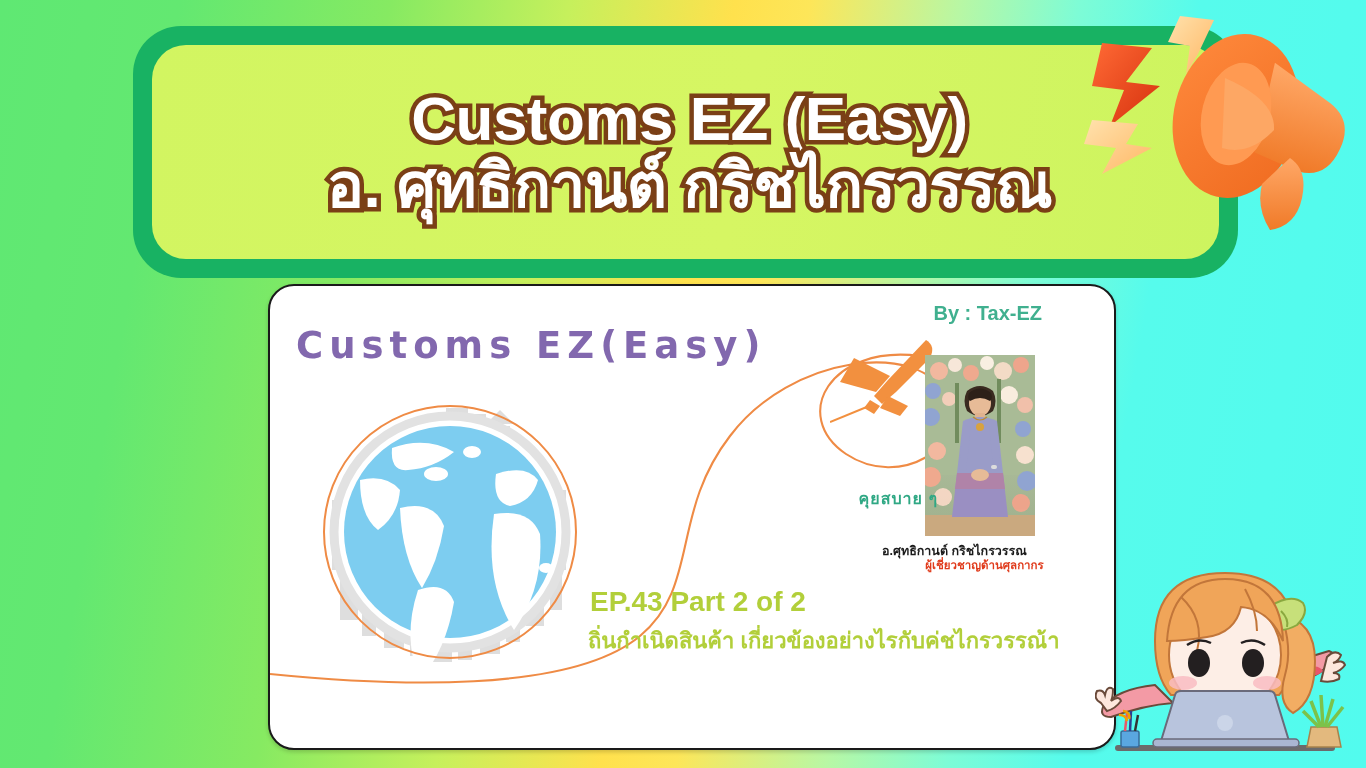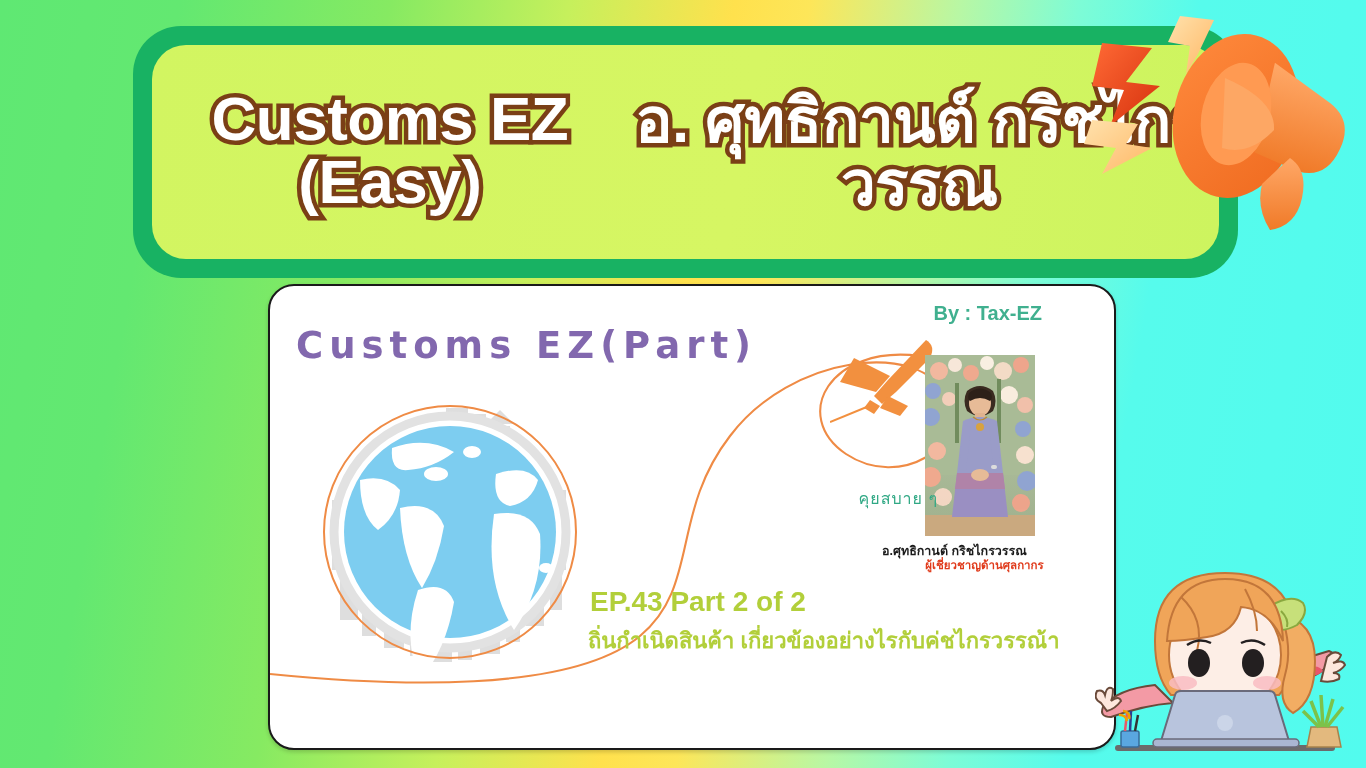--- a/index.html
+++ b/index.html
@@ -31,21 +31,21 @@
   }
   #banner-outer{
     position:absolute;inset:0;
     background:#18b263;
     border-radius:48px;
   }
   #banner-inner{
     position:absolute;left:19px;top:19px;right:19px;bottom:19px;
     background:linear-gradient(100deg,#d2f561 0%,#d6f663 55%,#cdf45f 100%);
     border-radius:34px;
-    display:flex;align-items:center;justify-content:center;padding-left:8px;
+    display:flex;flex-direction:column;align-items:center;justify-content:center;padding-left:8px;
   }
   .banner-line{
     color:#fff;
     font-weight:bold;
     text-align:center;
     line-height:1.02;
     letter-spacing:-0.5px;
     -webkit-text-stroke:9px #7a3f16;
     paint-order:stroke fill;
     text-shadow:0 3px 0 rgba(122,63,22,.35);
@@ -103,21 +103,21 @@
   }
   #photo-role{
     position:absolute;left:612px;top:270px;width:205px;
     text-align:center;font-size:11.5px;font-weight:bold;color:#e03b1c;
     white-space:nowrap;
   }
 
   
   #teal1{
     position:absolute;left:400px;top:200px;width:268px;text-align:right;
-    font-size:16px;font-weight:normal;color:#2fa884;letter-spacing:1px;
+    font-size:16px;font-weight:bold;color:#2fa884;letter-spacing:1px;
   }
   #teal2{
     position:absolute;left:360px;top:225px;width:308px;text-align:right;
     font-size:16px;font-weight:bold;color:#2fa884;letter-spacing:1px;
   }
 
   
   #ep-title{
     position:absolute;left:320px;top:300px;
     font-size:28px;font-weight:bold;color:#b2cf3a;white-space:nowrap;
@@ -181,21 +181,21 @@
 </svg>
 
 <div id="slide-card">
 
   <svg id="swoosh" viewBox="0 0 844 462">
     <path d="M650 70 C 560 58 520 130 576 168 C 630 204 700 160 678 112
              C 650 52 520 70 460 150 C 400 228 430 300 370 350
              C 300 408 120 400 0 388" fill="none" stroke="#ef8b45" stroke-width="2.1"></path>
   </svg>
 
-  <div id="slide-title">Customs EZ(Part)</div>
+  <div id="slide-title">Customs EZ(Easy)</div>
 
   <svg id="globe-block" viewBox="0 0 300 300">
     <g fill="#d9d9d9" opacity="0.85">
       <rect x="32" y="118" width="16" height="70"></rect>
         <rect x="50" y="104" width="12" height="84"></rect>
       <rect x="64" y="86" width="18" height="60"></rect>
         <rect x="86" y="62" width="14" height="46"></rect>
       <rect x="104" y="46" width="20" height="36"></rect>
         <rect x="128" y="34" width="12" height="30"></rect>
       <rect x="146" y="26" width="22" height="36"></rect>

